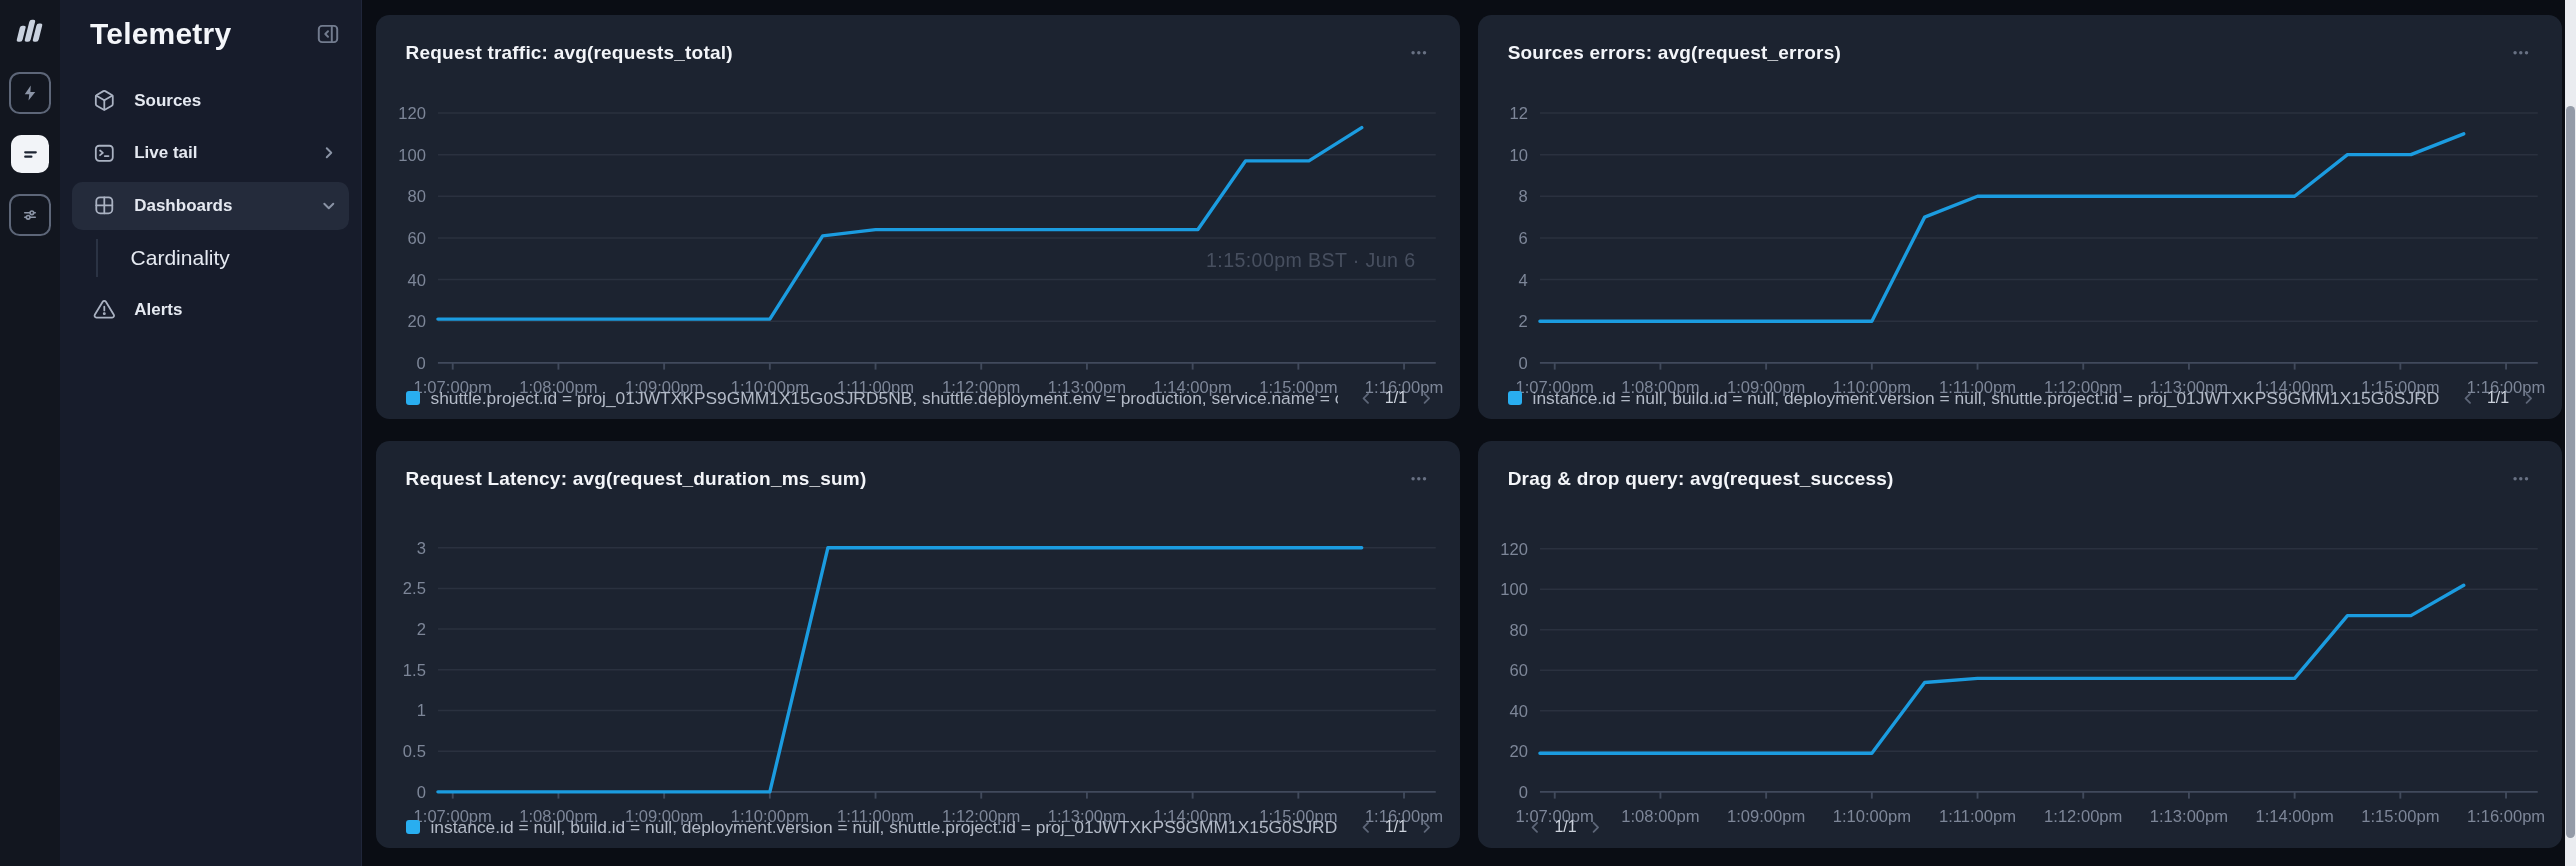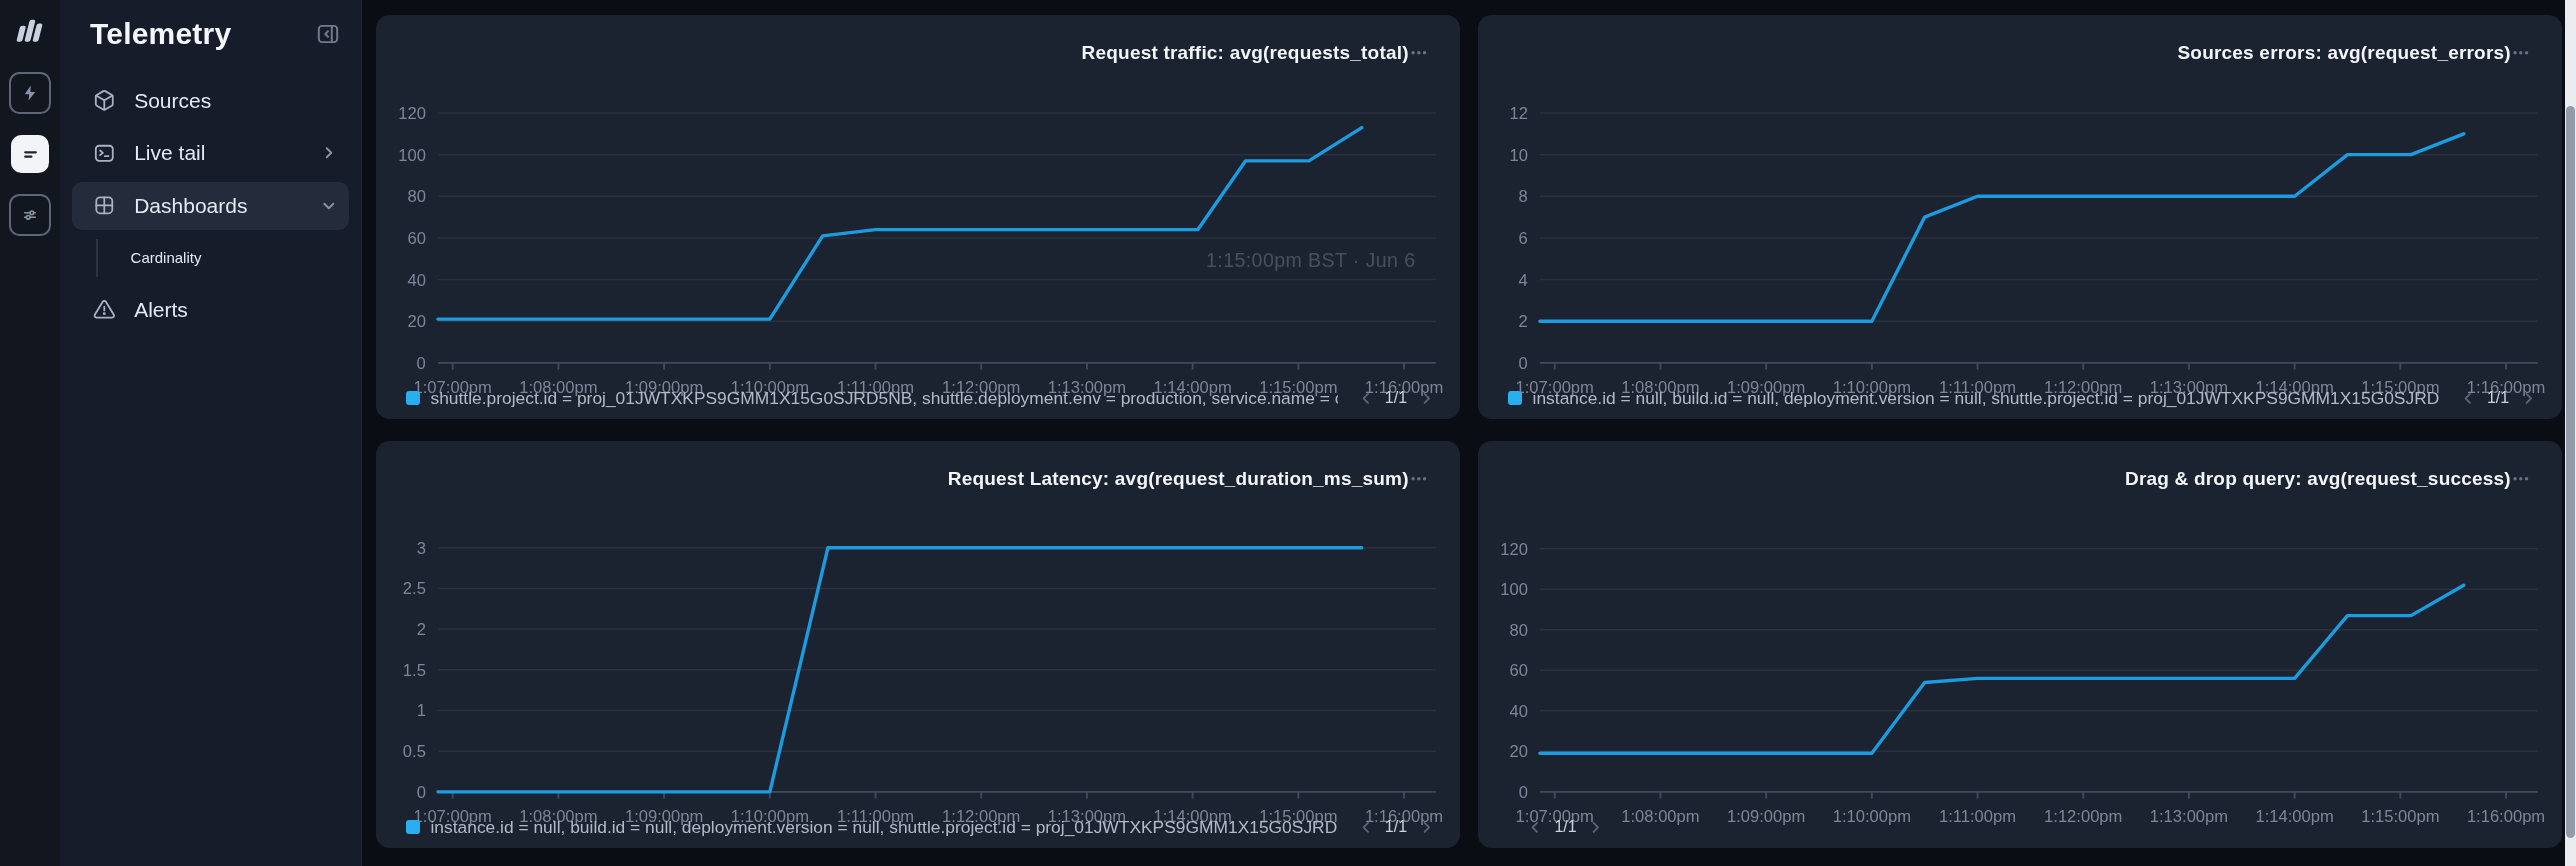--- a/index.html
+++ b/index.html
@@ -17,30 +17,30 @@
   .rail-btn.active{background:#f2f4f8;border:none;color:#1d2432;}
   
   .sidebar{position:absolute;left:60px;top:0;width:302px;height:100%;background:#171c2b;border-right:1.5px solid #20263a;box-sizing:border-box;}
   .sb-header{display:flex;align-items:center;justify-content:space-between;padding:16.6px 19.6px 0 30px;}
   .sb-title{font-size:30px;font-weight:700;color:#f4f6fa;letter-spacing:0.2px;}
   .collapse-btn{color:#727b8e;}
   .sb-list{margin-top:26px;}
   .sb-item{display:flex;align-items:center;height:48px;margin:4.5px 12px;padding:0 10.6px 0 19.6px;border-radius:10.6px;color:#e5e9f1;}
   .sb-item.active{background:#242b3b;}
   .sb-item .ic{width:26px;height:26px;color:#aab2c2;flex:0 0 auto;display:flex;align-items:center;justify-content:center;}
-  .sb-item .lbl{font-size:21px;font-weight:400;margin-left:16.6px;flex:1 1 auto;white-space:nowrap;}
+  .sb-item .lbl{font-size:17px;font-weight:700;margin-left:16.6px;flex:1 1 auto;white-space:nowrap;}
   .sb-item .trail{color:#8a93a5;flex:0 0 auto;}
   .sb-sub{display:flex;align-items:center;height:47px;margin:1.5px 12px 1.5px 12px;padding-left:36px;position:relative;color:#e5e9f1;}
   .sb-sub .guide{position:absolute;left:24px;top:4.5px;bottom:4.5px;width:1.5px;background:#2b3344;}
-  .sb-sub .lbl{font-size:15px;font-weight:500;margin-left:22.6px;white-space:nowrap;}
+  .sb-sub .lbl{font-size:21px;font-weight:500;margin-left:22.6px;white-space:nowrap;}
   
   .main{position:absolute;left:362px;top:0;right:13.6px;bottom:0;padding:15px 0 0 13.6px;
         display:grid;grid-template-columns:1fr 1fr;grid-template-rows:404px 407px;gap:22px 17.4px;}
   .panel{position:relative;background:#1c2330;border-radius:13.6px;box-sizing:border-box;}
-  .panel-header{display:flex;align-items:center;justify-content:flex-end;padding:27px 32px 0 30px;}
+  .panel-header{display:flex;align-items:center;justify-content:space-between;padding:27px 32px 0 30px;}
   .panel-title{font-size:19px;font-weight:700;color:#f3f5f9;letter-spacing:0.2px;white-space:nowrap;}
   .dots-icon{color:#6871831;color:#687183;}
   .chart-area{position:absolute;left:10.6px;right:10.6px;top:75px;bottom:19.6px;}
   .panel-footer{position:absolute;left:30px;right:26px;bottom:0;height:42px;display:flex;align-items:center;}
   .legend-item{display:flex;align-items:center;min-width:0;flex:1 1 auto;}
   .legend-swatch{width:14.3px;height:14.3px;border-radius:3px;background:#29aef0;flex:0 0 auto;}
   .legend-text{margin-left:10.6px;font-size:17.4px;color:#b3bac7;white-space:nowrap;overflow:hidden;min-width:0;flex:0 1 auto;}
   .pager{display:flex;align-items:center;flex:0 0 auto;margin-left:19.6px;color:#5d6678;}
   .pager .pg{font-size:16px;color:#cdd3dd;margin:0 10.6px;}
   

